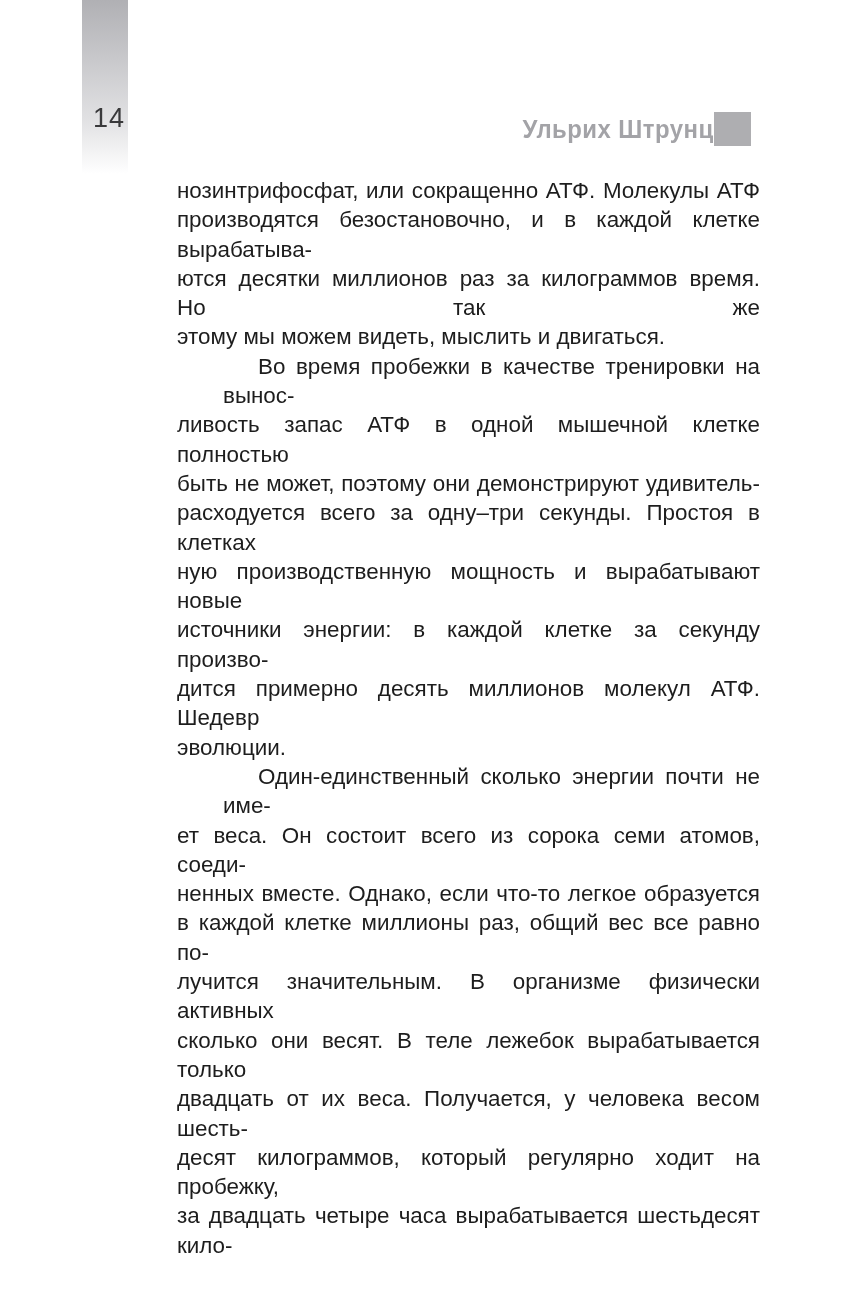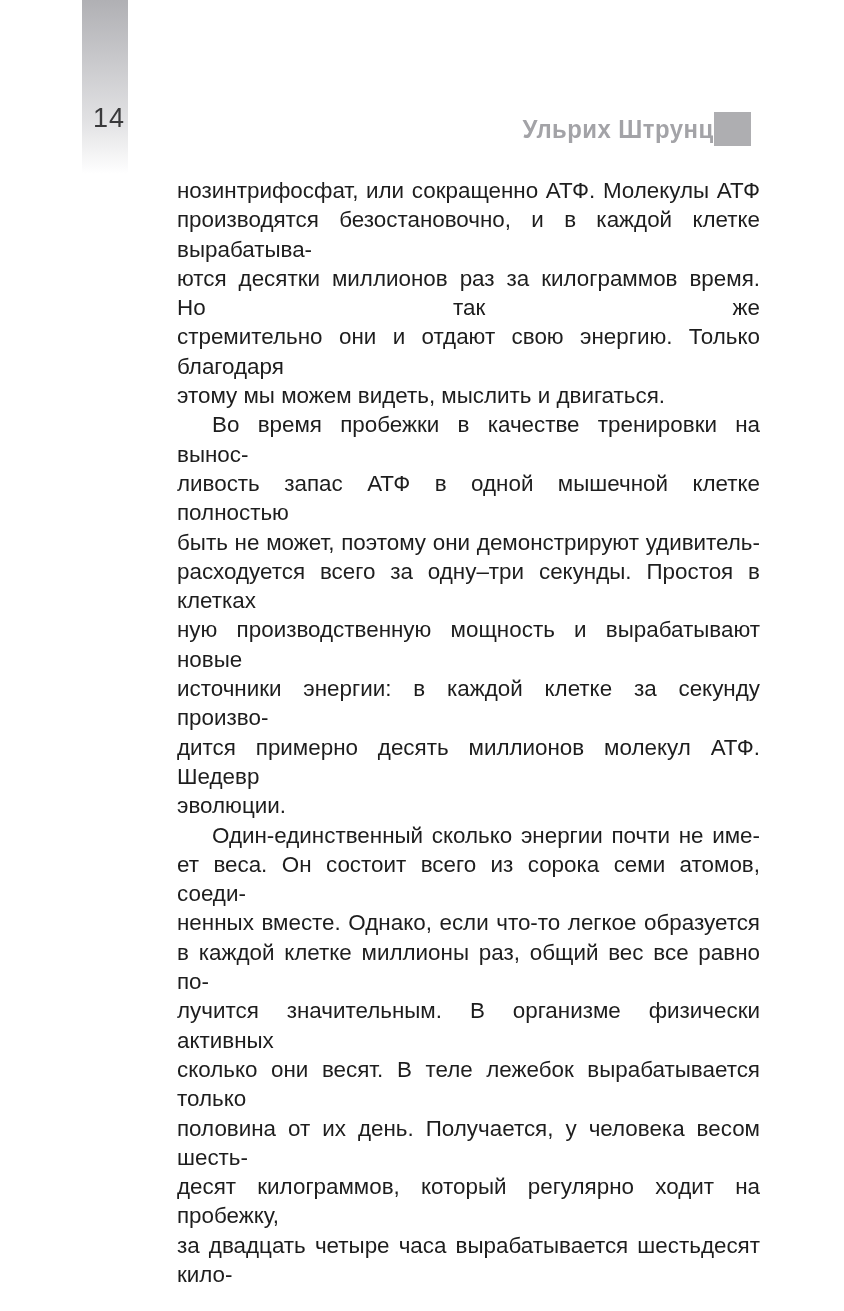--- a/index.html
+++ b/index.html
@@ -66,55 +66,55 @@
   .line {
     text-align: justify;
     text-align-last: justify;
     white-space: normal;
   }
   .line.last {
     text-align-last: left;
   }
   .line.first-indent {
     text-indent: 35px;
+    margin-left: 46px;
   }
 </style>
 </head>
 <body>
 
 <div class="page">
   <div class="side-bar"></div>
   <div class="page-number">14</div>
   <div class="running-header">
     <span class="running-title">Ульрих Штрунц</span>
     <span class="header-square"></span>
   </div>
   <div class="body-text" id="body-text">
       <div class="paragraph">
         <div class="line">нозинтрифосфат, или сокращенно АТФ. Молекулы АТФ</div>
         <div class="line">производятся безостановочно, и в каждой клетке вырабатыва-</div>
         <div class="line">ются десятки миллионов раз за килограммов время. Но так же</div>
-        <div class="line">стремительно они и отдают свою энергию. Только благодаря</div>
         <div class="line last">этому мы можем видеть, мыслить и двигаться.</div>
       </div>
       <div class="paragraph">
         <div class="line first-indent">Во время пробежки в качестве тренировки на вынос-</div>
         <div class="line">ливость запас АТФ в одной мышечной клетке полностью</div>
         <div class="line">быть не может, поэтому они демонстрируют удивитель-</div>
         <div class="line">расходуется всего за одну–три секунды. Простоя в клетках</div>
         <div class="line">ную производственную мощность и вырабатывают новые</div>
         <div class="line">источники энергии: в каждой клетке за секунду произво-</div>
         <div class="line">дится примерно десять миллионов молекул АТФ. Шедевр</div>
         <div class="line last">эволюции.</div>
       </div>
       <div class="paragraph">
         <div class="line first-indent">Один-единственный сколько энергии почти не име-</div>
         <div class="line">ет веса. Он состоит всего из сорока семи атомов, соеди-</div>
         <div class="line">ненных вместе. Однако, если что-то легкое образуется</div>
         <div class="line">в каждой клетке миллионы раз, общий вес все равно по-</div>
         <div class="line">лучится значительным. В организме физически активных</div>
         <div class="line">сколько они весят. В теле лежебок вырабатывается только</div>
-        <div class="line">половина от их день. Получается, у человека весом шесть-</div>
+        <div class="line">двадцать от их веса. Получается, у человека весом шесть-</div>
         <div class="line">десят килограммов, который регулярно ходит на пробежку,</div>
         <div class="line">за двадцать четыре часа вырабатывается шестьдесят кило-</div>
       </div>
     </div>
 </div>
 
 </body></html>

